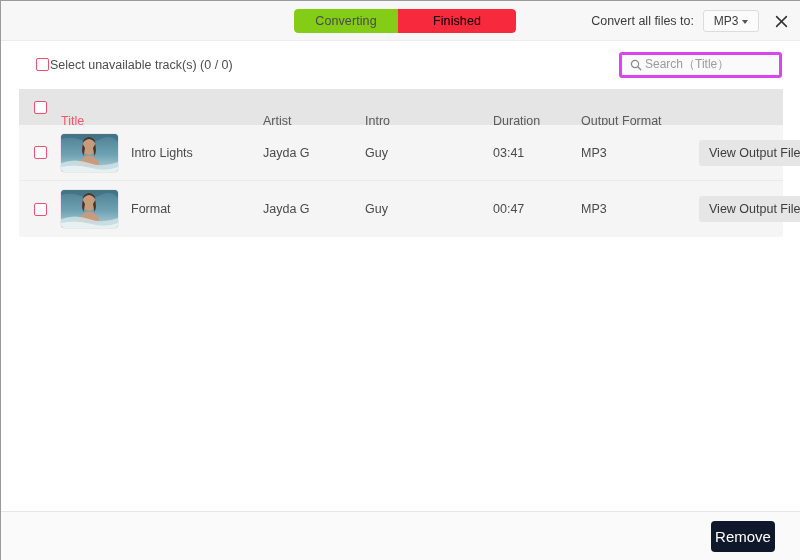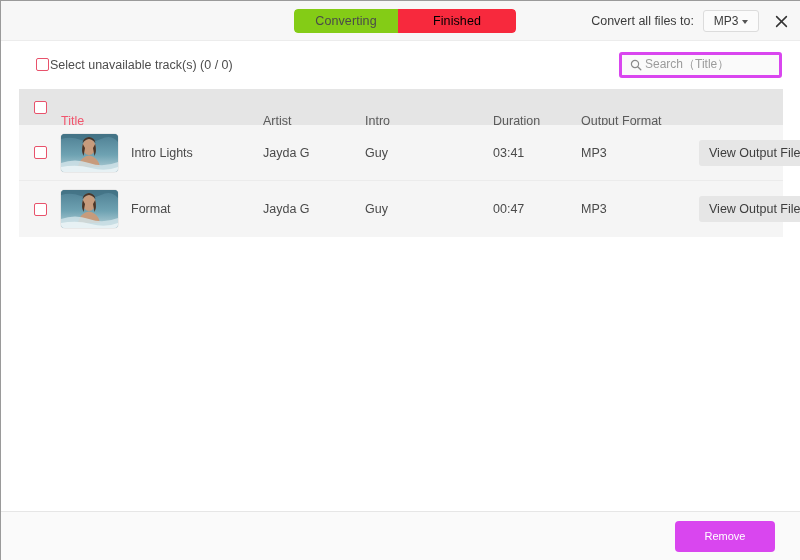--- a/index.html
+++ b/index.html
@@ -256,28 +256,28 @@
     bottom: 0;
     height: 49px;
     background: #fafafa;
     border-top: 1px solid #e6e6e6;
     display: flex;
     align-items: center;
     justify-content: flex-end;
     padding-right: 25px;
   }
   .remove-btn {
-    width: 100px;
+    width: 64px;
     height: 31px;
-    background: #d946ef;
+    background: #0f172a;
     border: none;
     border-radius: 4px;
     color: #ffffff;
     font-family: "Liberation Sans", sans-serif;
-    font-size: 11px;
+    font-size: 15px;
     cursor: pointer;
     display: flex;
     align-items: center;
     justify-content: center;
   }
 </style>
 </head>
 <body>
 
 <div id="app">

